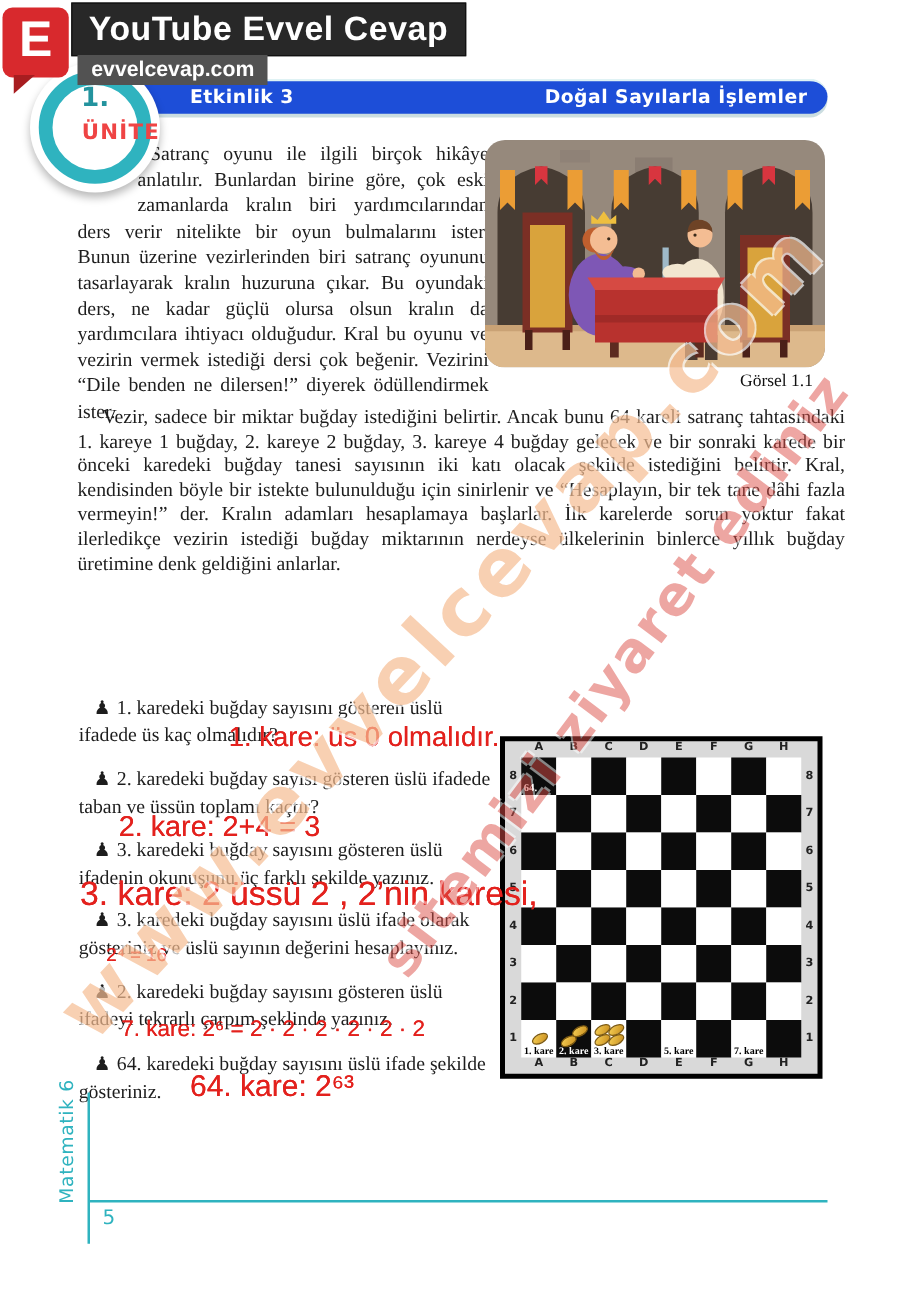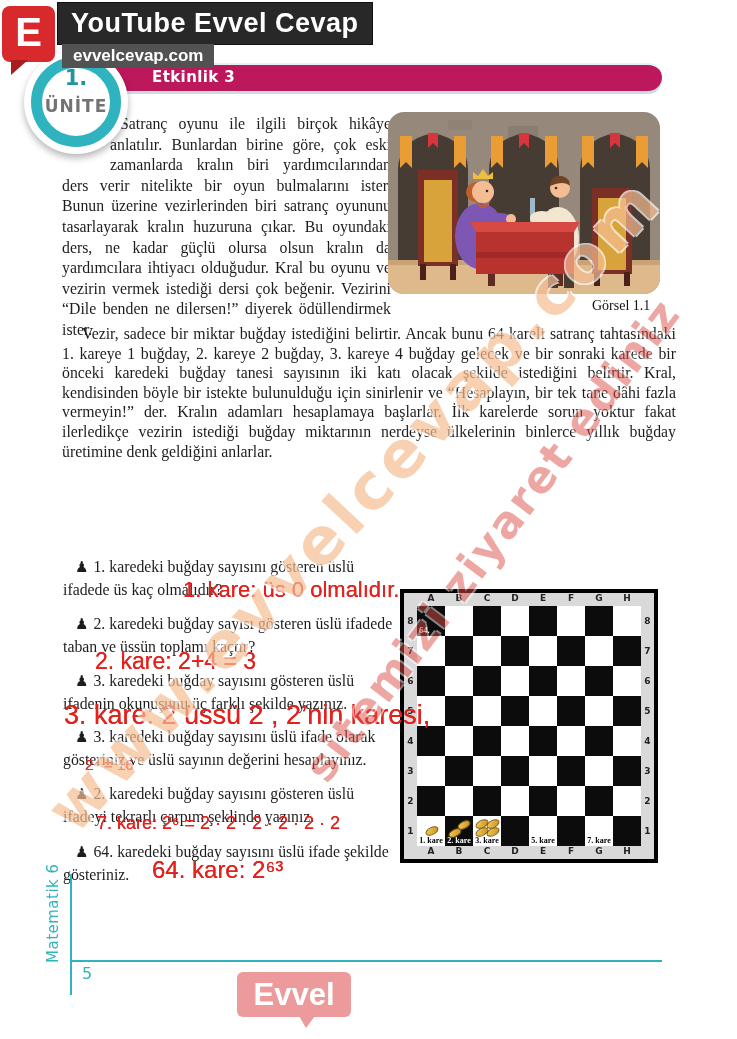--- a/index.html
+++ b/index.html
@@ -18,25 +18,25 @@
             line-height:41px;letter-spacing:.5px;z-index:6;}
   .site-banner{position:absolute;left:62px;top:44px;height:24px;padding:0 11px;background:#525252;
             color:#fff;font:bold 17px "Liberation Sans",sans-serif;line-height:24px;z-index:6;}
 
   
   .unite{position:absolute;left:24px;top:50px;width:104px;height:104px;border-radius:50%;
          background:#fff;box-shadow:0 4px 7px rgba(0,0,0,.28);z-index:4;}
   .unite .ring{position:absolute;inset:7px;border:11px solid #2fb3bf;border-radius:50%;background:#fff;}
   .unite .num{position:absolute;top:16px;left:0;width:100%;text-align:center;color:#23939e;
          font:bold 21px "DejaVu Sans",sans-serif;}
-  .unite .word{position:absolute;top:46px;left:0;width:100%;text-align:center;color:#737373;
+  .unite .word{position:absolute;top:46px;left:0;width:100%;text-align:right;color:#ef4444;
          font:bold 17px "DejaVu Sans",sans-serif;letter-spacing:1px;}
 
   
-  .hbar{position:absolute;left:110px;top:63px;width:552px;height:26px;background:#be185d;
+  .hbar{position:absolute;left:110px;top:63px;width:552px;height:26px;background:#1d4ed8;
         border-radius:0 14px 14px 0;border-top:2px solid #dff2f4;
         box-shadow:0 3px 0 rgba(161,193,199,.55);z-index:3;}
   .hbar .left{position:absolute;left:42px;top:3px;color:#fff;font:bold 15px "DejaVu Sans",sans-serif;letter-spacing:.4px;}
   .hbar .right{position:absolute;right:16px;top:3px;color:#fff;font:bold 15px "DejaVu Sans",sans-serif;letter-spacing:.4px;}
 
   
   .story-img{position:absolute;left:388px;top:112px;width:272px;height:182px;border-radius:16px;
              overflow:hidden;z-index:2;}
   .img-caption{position:absolute;left:592px;top:298px;font:14px "Liberation Serif",serif;color:#111;z-index:2;}
 
@@ -113,20 +113,21 @@
   <div class="site-banner">evvelcevap.com</div>
 
   <div class="unite">
     <div class="ring"></div>
     <div class="num">1.</div>
     <div class="word">ÜNİTE</div>
   </div>
 
   <div class="hbar">
     <span class="left">Etkinlik 3</span>
+    <span class="right">Doğal Sayılarla İşlemler</span>
   </div>
 
   <div class="story-img">
     <svg viewBox="0 0 272 182" width="272" height="182">
       <rect width="272" height="182" fill="#96897c"></rect>
       <rect x="18" y="30" width="26" height="12" fill="#a1948a"></rect>
         <rect x="120" y="14" width="30" height="12" fill="#8a7d72"></rect>
       <rect x="210" y="40" width="26" height="12" fill="#a1948a"></rect>
         <rect x="60" y="8" width="24" height="10" fill="#8f8277"></rect>
       <path d="M10,152 V58 Q10,28 45,21 Q80,28 80,58 V152 Z" fill="#473c33"></path>
@@ -330,19 +331,18 @@
         <div class="cell dark" style="left: 209px; top: 223px;"></div>
       </div>
   </div>
 
   <div class="book-label">Matematik 6</div>
   <div class="vline"></div>
   <div class="hline"></div>
   <div class="pagenum">5</div>
 
   <div class="footer-logo">
-    <div class="bubble">Evvel</div>
   </div>
 
   <div class="wm wm1">www.evvelcevap.com</div>
   <div class="wm wm2">sitemizi ziyaret ediniz</div>
 
 </div>
 
 </body></html>

